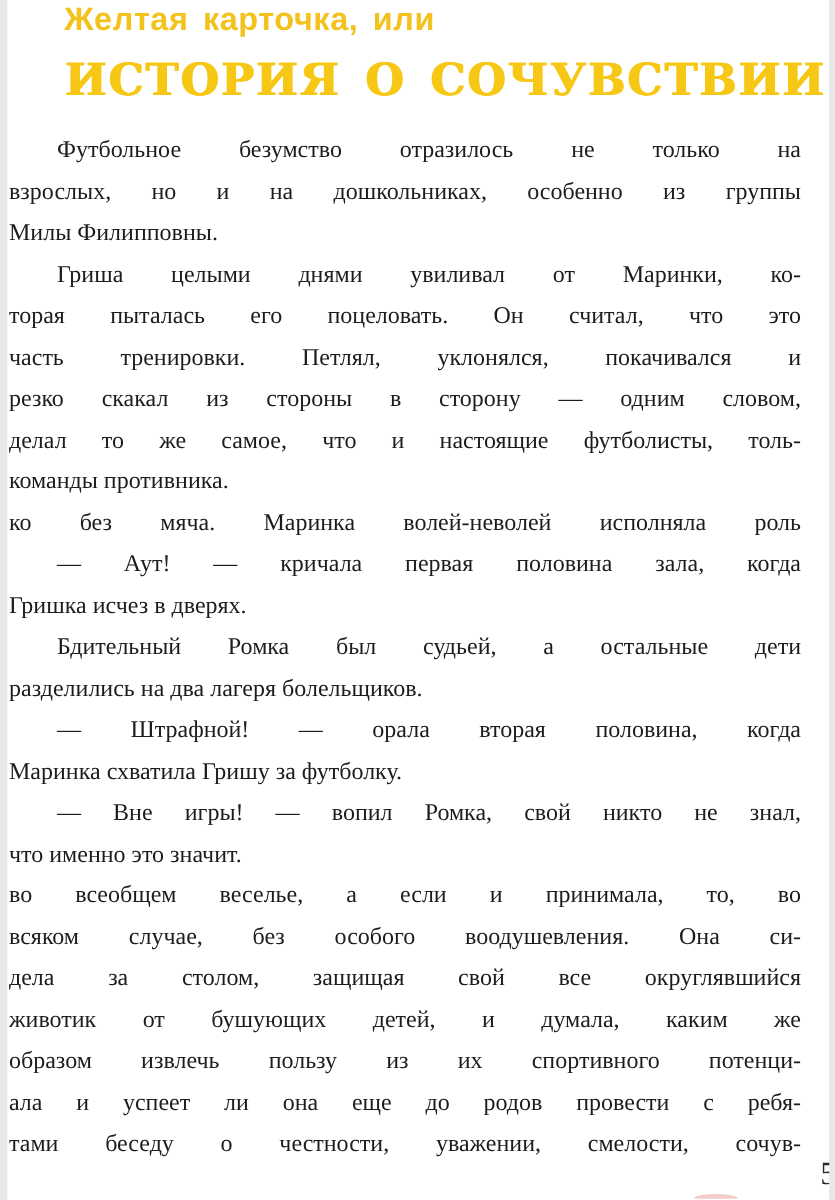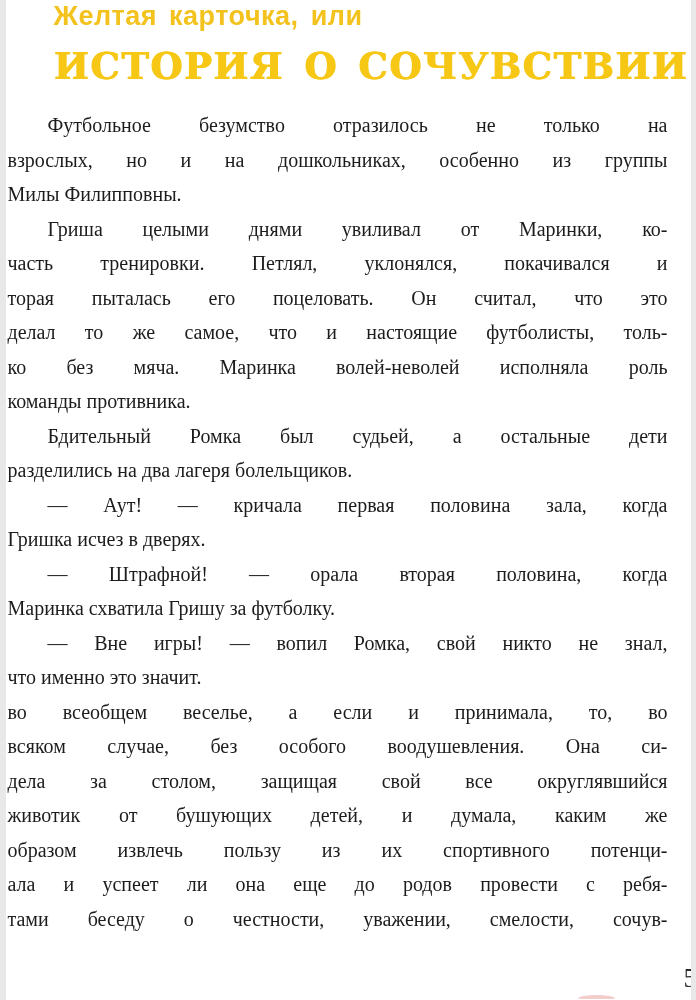--- a/index.html
+++ b/index.html
@@ -75,33 +75,34 @@
   </div>
 
   <div class="textcol">
       <div>
         <div class="line first just">Футбольное безумство отразилось не только на</div>
         <div class="line just">взрослых, но и на дошкольниках, особенно из группы</div>
         <div class="line">Милы Филипповны.</div>
       </div>
       <div>
         <div class="line first just">Гриша целыми днями увиливал от Маринки, ко-</div>
+        <div class="line just">торая пыталась его поцеловать. Он считал, что это</div>
         <div class="line just">часть тренировки. Петлял, уклонялся, покачивался и</div>
-        <div class="line just">торая пыталась его поцеловать. Он считал, что это</div>
+        <div class="line just">резко скакал из стороны в сторону — одним словом,</div>
         <div class="line just">делал то же самое, что и настоящие футболисты, толь-</div>
+        <div class="line">команды противника.</div>
         <div class="line just">ко без мяча. Маринка волей-неволей исполняла роль</div>
-        <div class="line">команды противника.</div>
+      </div>
+      <div>
+        <div class="line first just">— Аут! — кричала первая половина зала, когда</div>
+        <div class="line">Гришка исчез в дверях.</div>
       </div>
       <div>
         <div class="line first just">Бдительный Ромка был судьей, а остальные дети</div>
         <div class="line">разделились на два лагеря болельщиков.</div>
-      </div>
-      <div>
-        <div class="line first just">— Аут! — кричала первая половина зала, когда</div>
-        <div class="line">Гришка исчез в дверях.</div>
       </div>
       <div>
         <div class="line first just">— Штрафной! — орала вторая половина, когда</div>
         <div class="line">Маринка схватила Гришу за футболку.</div>
       </div>
       <div>
         <div class="line first just">— Вне игры! — вопил Ромка, свой никто не знал,</div>
         <div class="line">что именно это значит.</div>
       </div>
       <div>

